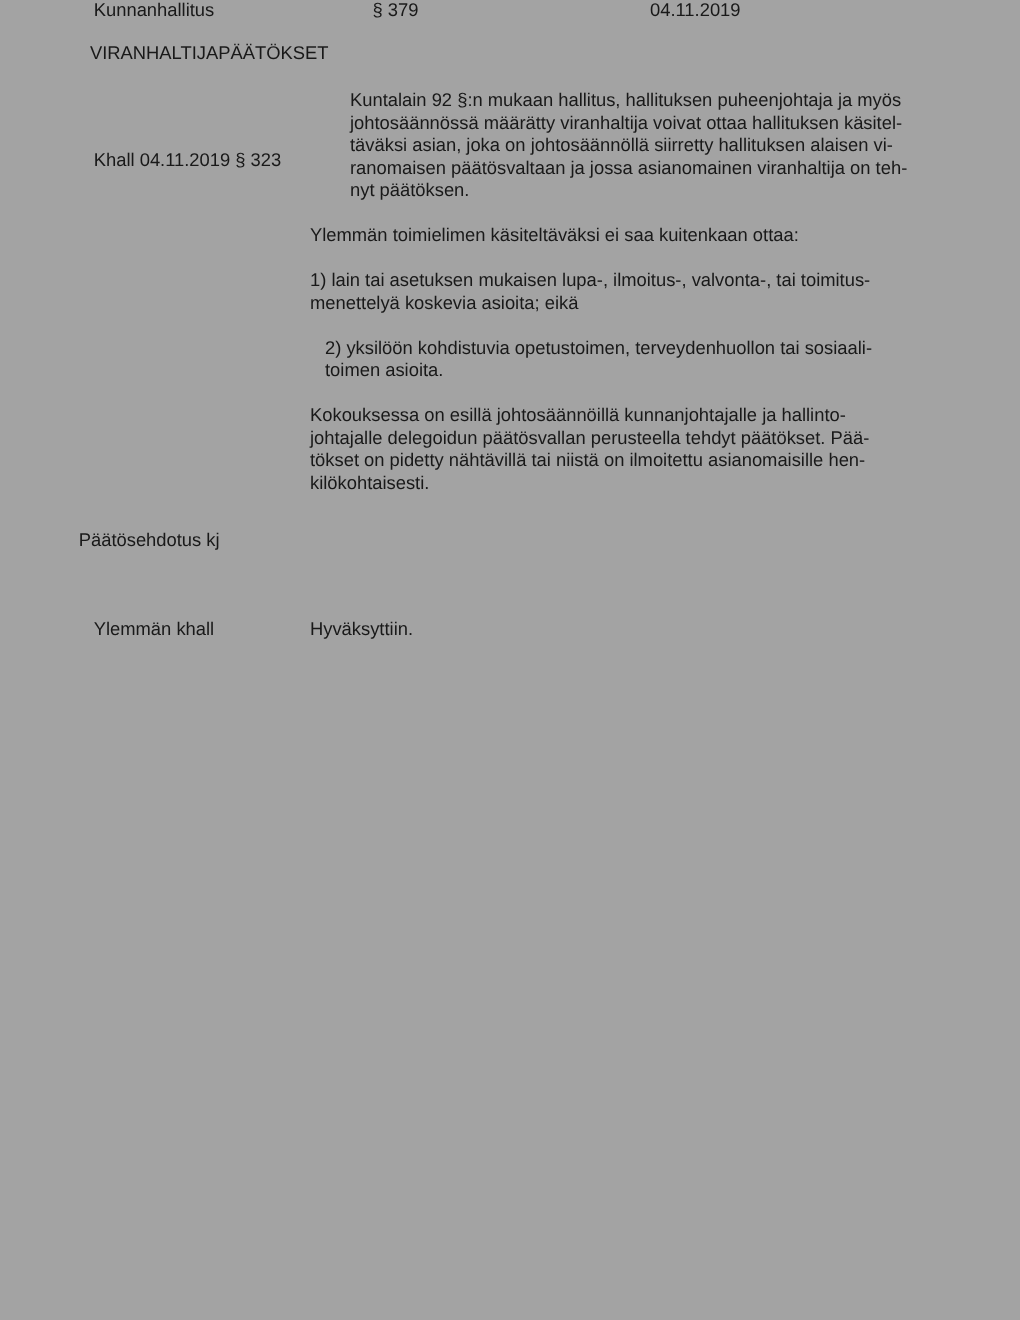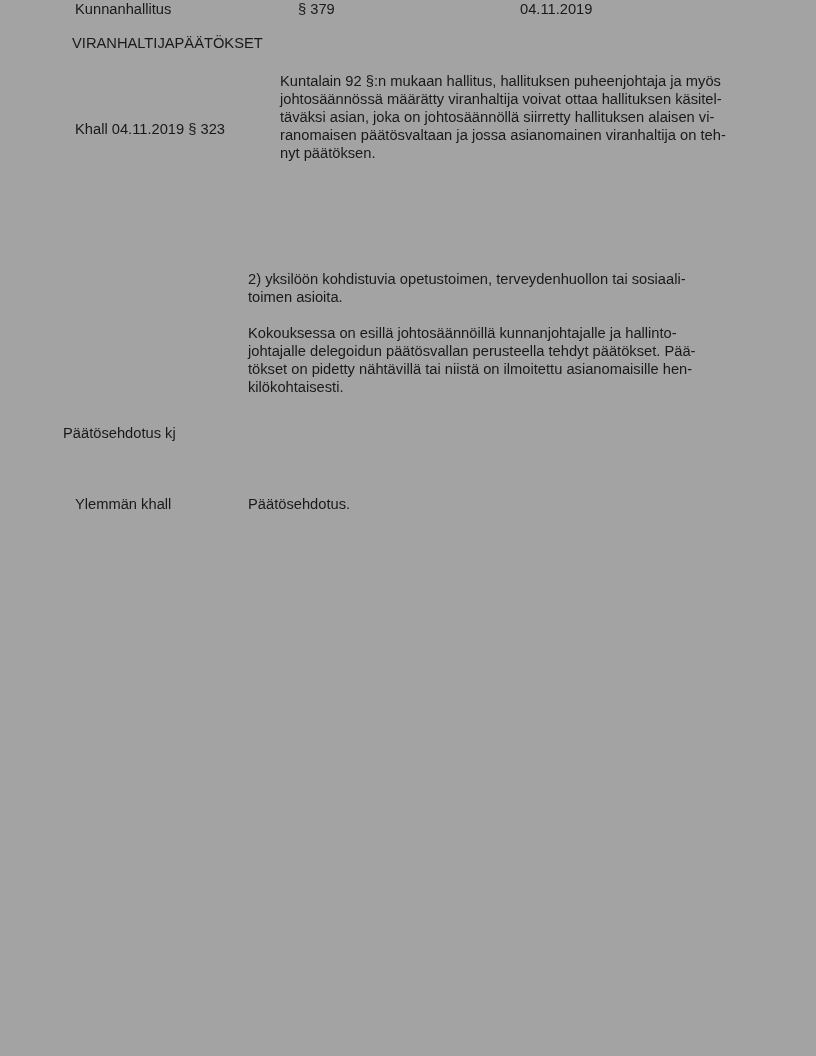--- a/index.html
+++ b/index.html
@@ -26,21 +26,21 @@
   .hdr-committee { left: 75px;  top: 0px; }
   .hdr-section   { left: 298px; top: 0px; }
   .hdr-date      { left: 520px; top: 0px; }
   
   .doc-title     { left: 72px;  top: 34px; }
   
   .lbl-khall     { left: 75px;  top: 72px; margin-top: 48px; }
   .p-1-0         { left: 248px; top: 72px; margin-left: 32px; }
   .p-1-1         { left: 248px; top: 180px; }
   .p-1-2         { left: 248px; top: 216px; }
-  .p-1-3         { left: 248px; top: 270px; }
+  .p-1-3         { left: 260px; top: 270px; }
   .p-1-4         { left: 248px; top: 324px; }
   
   .lbl-ehdotus   { left: 63px;  top: 424px; }
   .p-2-0         { left: 248px; top: 424px; }
   
   .lbl-paatos    { left: 75px;  top: 495px; }
   .p-3-0         { left: 248px; top: 495px; }
 </style>
 </head>
 <body>
@@ -52,25 +52,28 @@
   <div class="abs hdr-date">04.11.2019</div>
 
   <div class="abs doc-title">VIRANHALTIJAPÄÄTÖKSET</div>
 
   <div class="abs lbl-khall">Khall 04.11.2019 § 323</div>
   <div class="abs p-1-0">Kuntalain 92 §:n mukaan hallitus, hallituksen puheenjohtaja ja myös
 johtosäännössä määrätty viranhaltija voivat ottaa hallituksen käsitel-
 täväksi asian, joka on johtosäännöllä siirretty hallituksen alaisen vi-
 ranomaisen päätösvaltaan ja jossa asianomainen viranhaltija on teh-
 nyt päätöksen.</div>
+  <div class="abs p-1-1">Ylemmän toimielimen käsiteltäväksi ei saa kuitenkaan ottaa:</div>
+  <div class="abs p-1-2">1) lain tai asetuksen mukaisen lupa-, ilmoitus-, valvonta-, tai toimitus-
+menettelyä koskevia asioita; eikä</div>
   <div class="abs p-1-3">2) yksilöön kohdistuvia opetustoimen, terveydenhuollon tai sosiaali-
 toimen asioita.</div>
   <div class="abs p-1-4">Kokouksessa on esillä johtosäännöillä kunnanjohtajalle ja hallinto-
 johtajalle delegoidun päätösvallan perusteella tehdyt päätökset. Pää-
 tökset on pidetty nähtävillä tai niistä on ilmoitettu asianomaisille hen-
 kilökohtaisesti.</div>
 
   <div class="abs lbl-ehdotus">Päätösehdotus kj</div>
 
   <div class="abs lbl-paatos">Ylemmän khall</div>
-  <div class="abs p-3-0">Päätösehdotus.</div>
+  <div class="abs p-3-0">Hyväksyttiin.</div>
 
 </div>
 
 </body></html>

